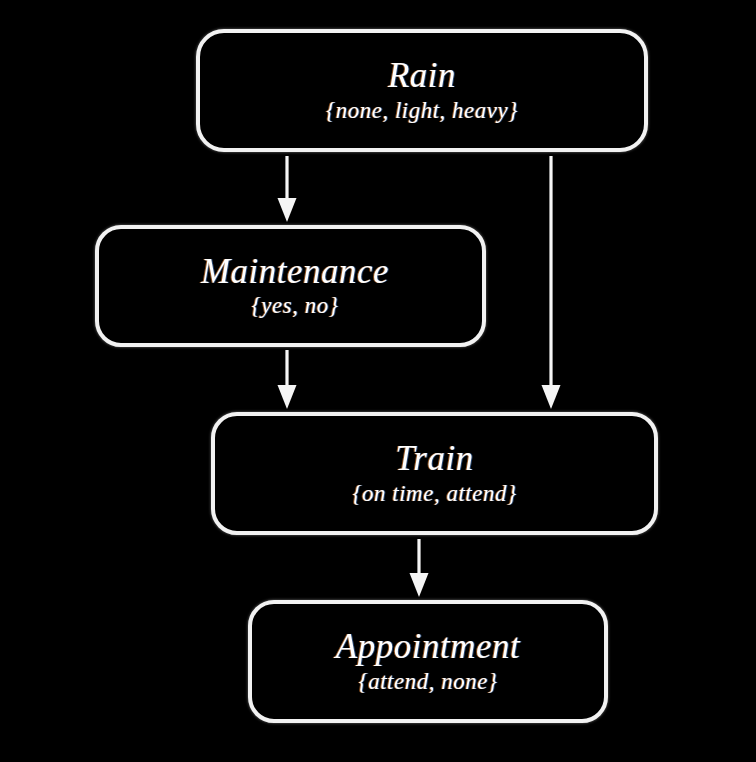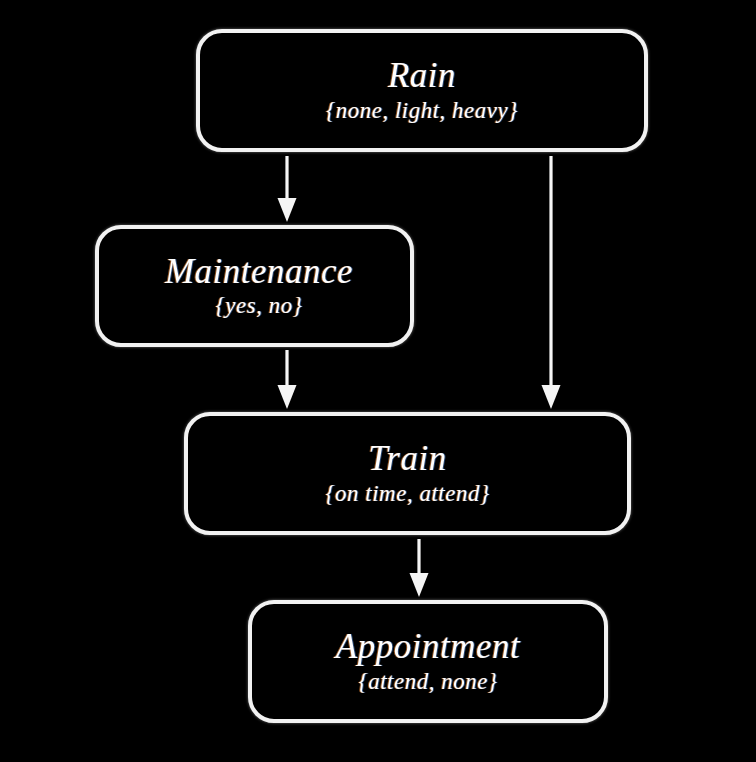--- a/index.html
+++ b/index.html
@@ -42,23 +42,23 @@
   }
   .node .states {
     font-style: italic;
     font-size: 23px;
     letter-spacing: 0.5px;
     margin-top: 4px;
     text-shadow: -1px 0 0 rgba(255,150,60,0.55), 1px 0 0 rgba(90,160,255,0.45);
     white-space: nowrap;
   }
 
-  #node-rain        { left: 196px; top: 29px;  width: 452px; height: 123px; }
-  #node-maintenance { left: 95px;  top: 225px; width: 319px; height: 122px; padding-left: 9px; }
-  #node-train       { left: 184px; top: 412px; width: 447px; height: 123px; }
+  #node-rain        { left: 196px; top: 29px;  width: 452px; height: 123px; border-radius: 28px; }
+  #node-maintenance { left: 95px;  top: 225px; width: 391px; height: 122px; padding-left: 9px; }
+  #node-train       { left: 211px; top: 412px; width: 447px; height: 123px; }
   #node-appointment { left: 248px; top: 600px; width: 360px; height: 123px; }
 
   
   .edge {
     position: absolute;
     overflow: visible;
   }
   .edge svg { display: block; overflow: visible; }
   .edge-line {
     stroke: #f5f5f5;

